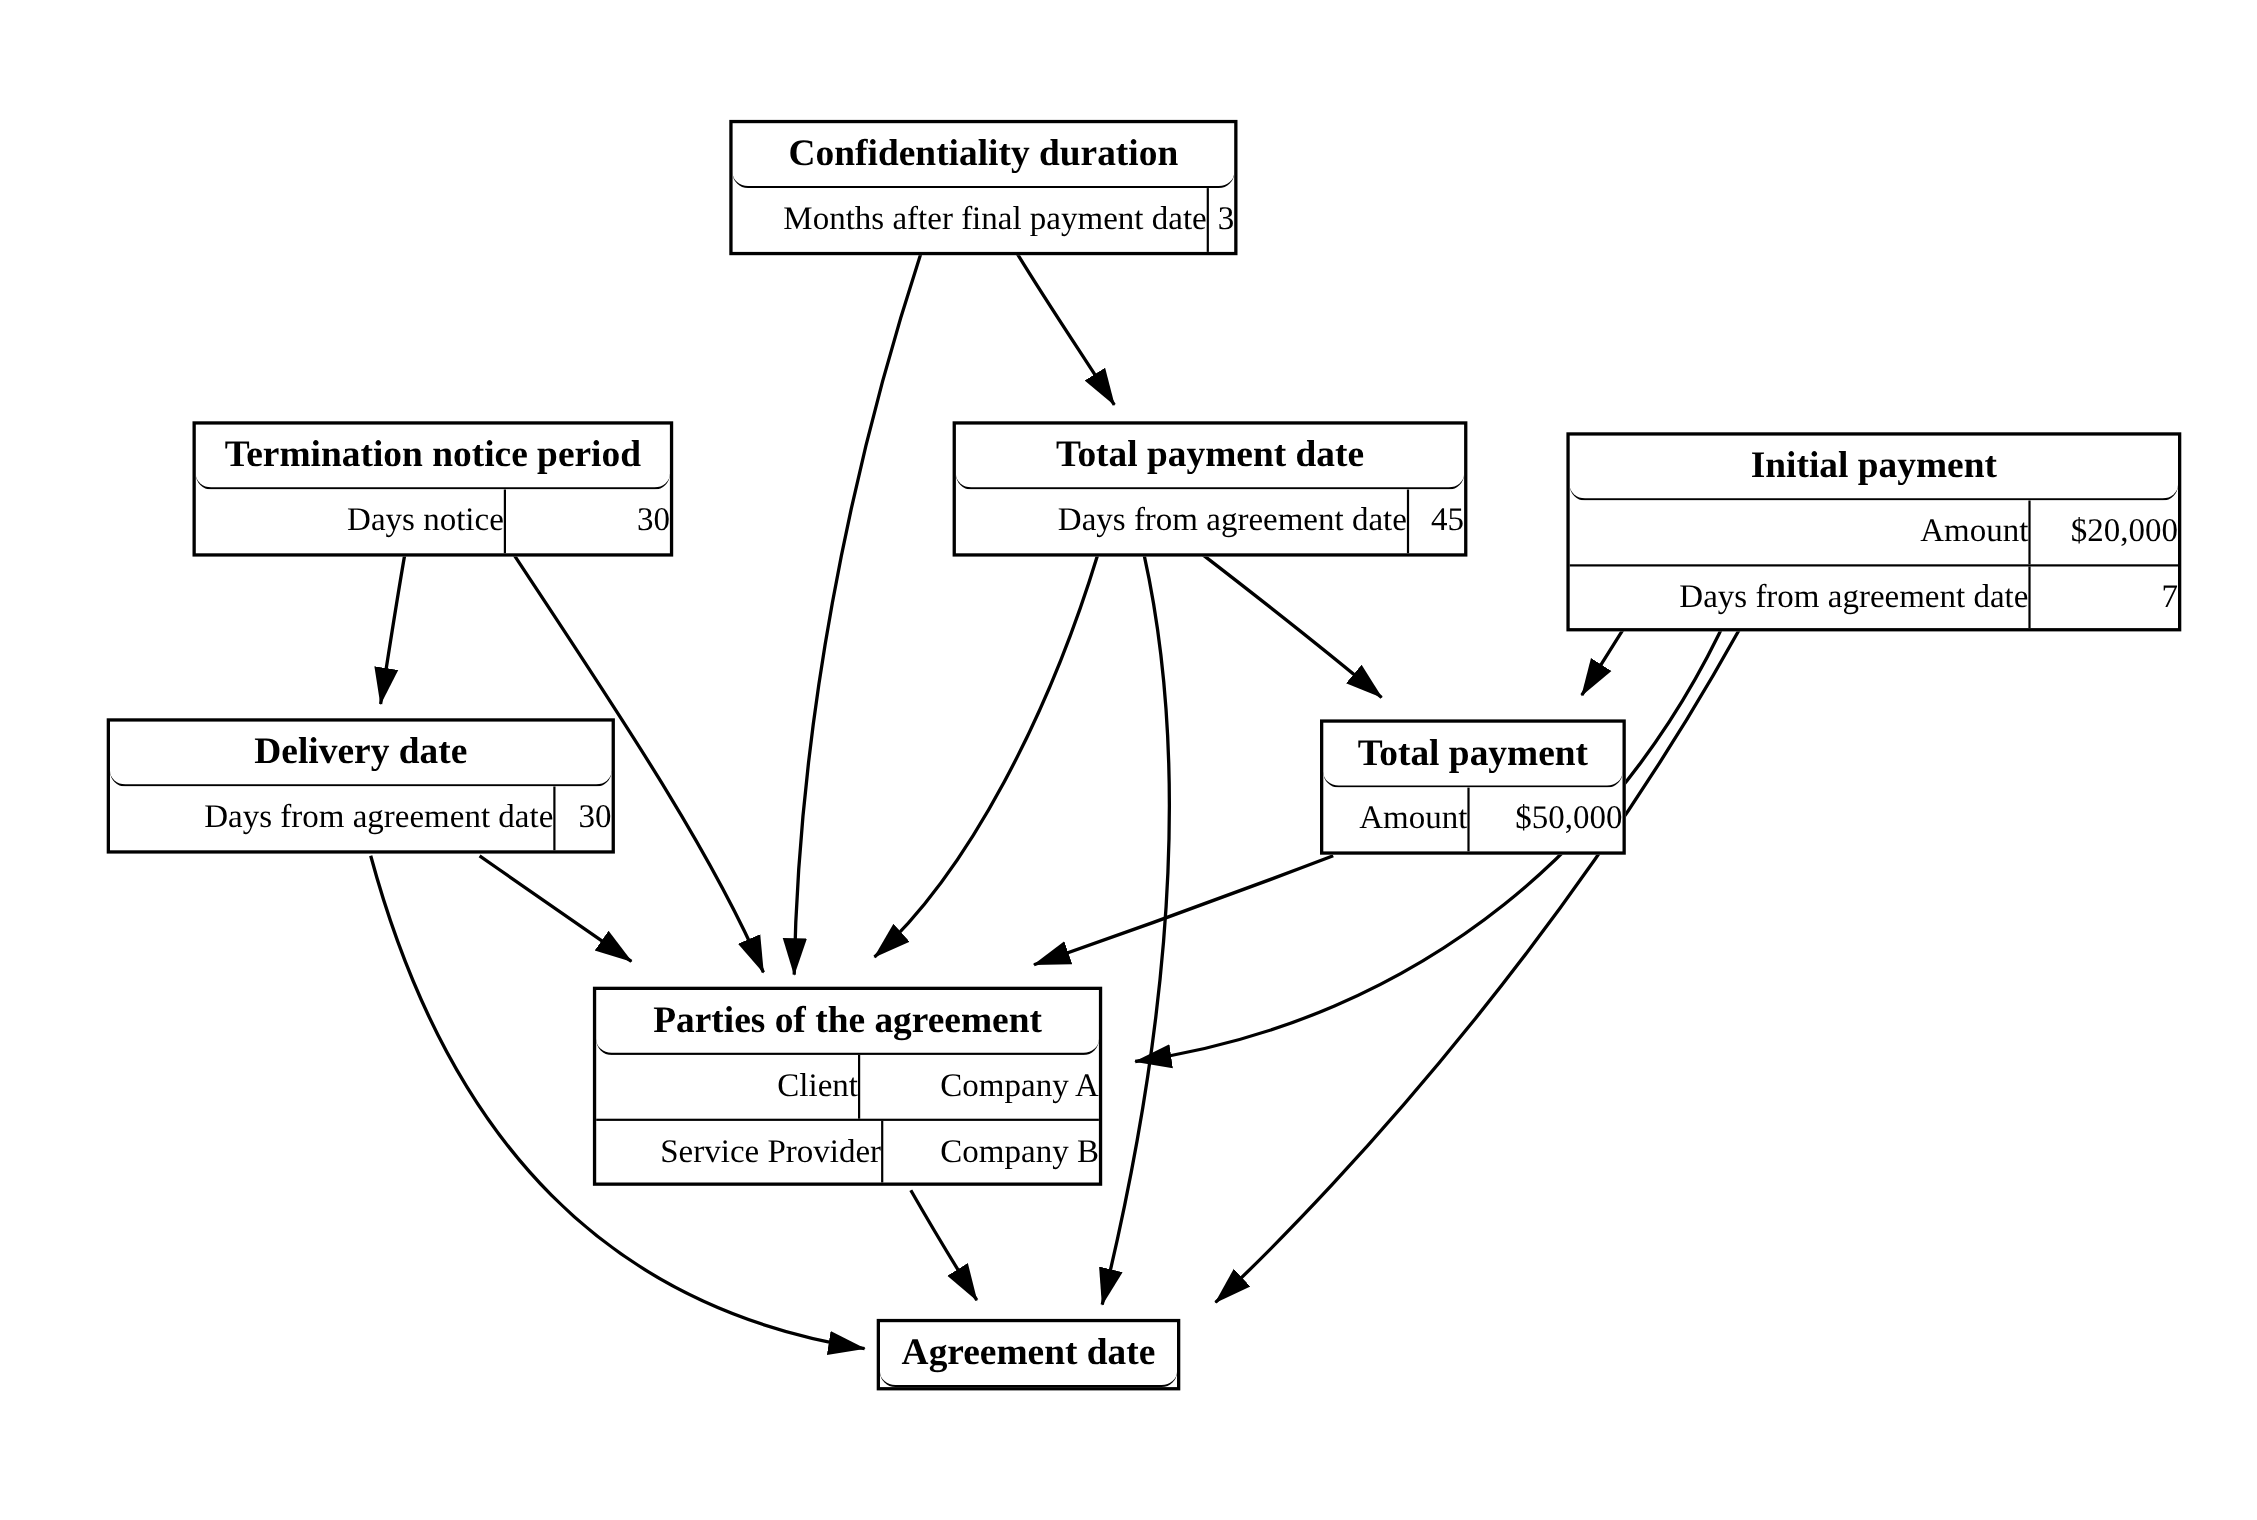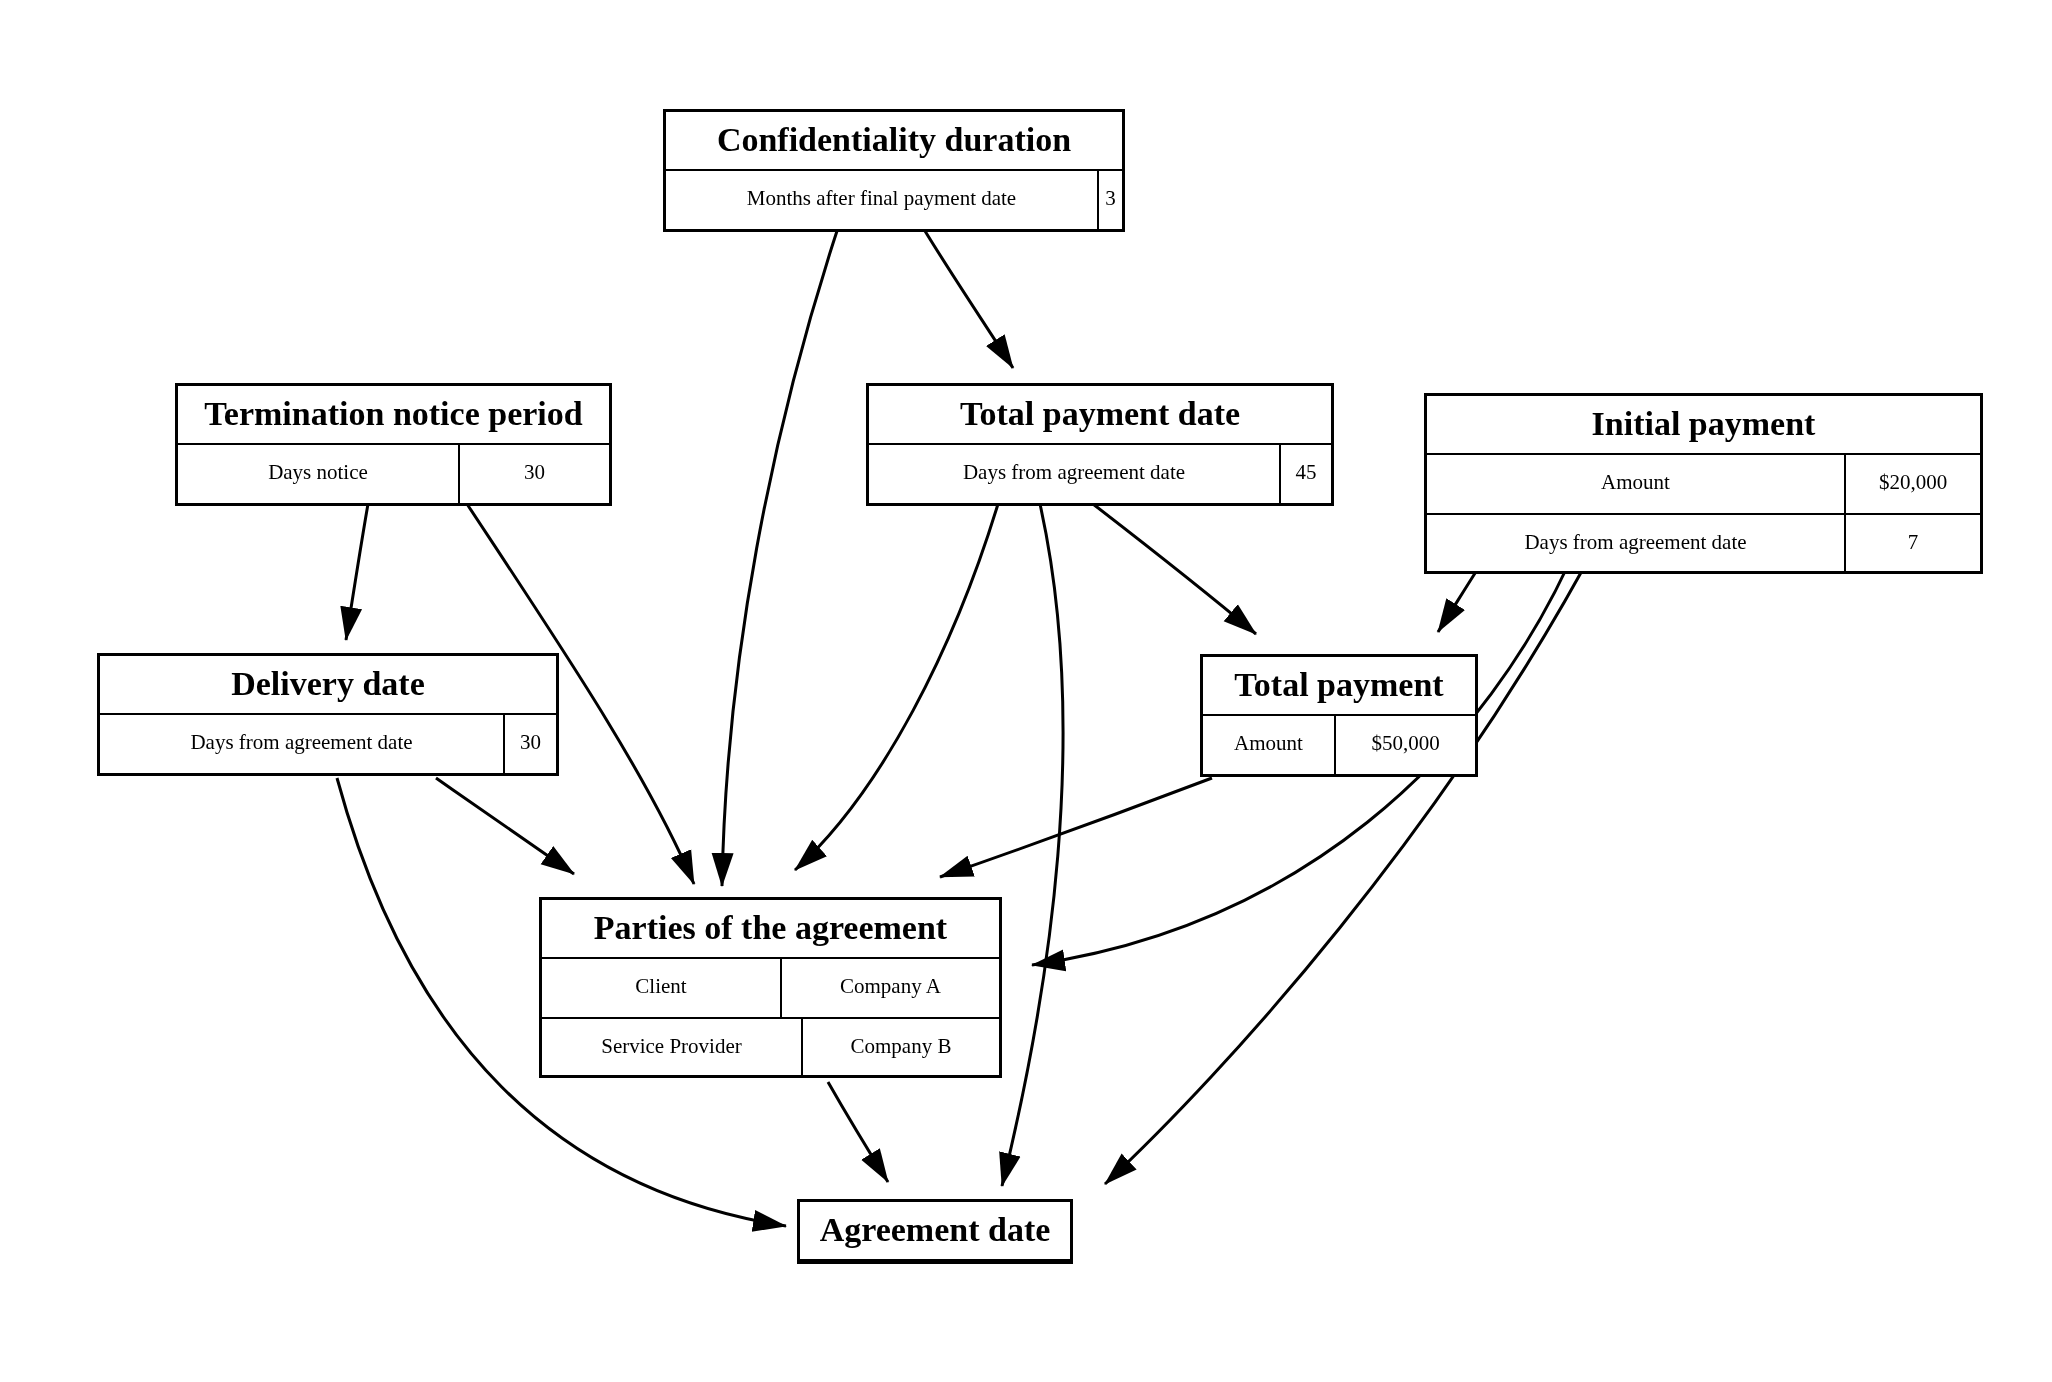--- a/index.html
+++ b/index.html
@@ -26,32 +26,33 @@
   .node-title {
     box-sizing: border-box;
     height: 59px;
     line-height: 56px;
     border-bottom: 2px solid #000000;
     text-align: center;
     font-weight: bold;
     font-size: 34px;
     white-space: nowrap;
     overflow: hidden;
+    border-radius: 14px;
   }
   .node-row {
     display: flex;
     box-sizing: border-box;
     height: 58px;
   }
   .node-row + .node-row { border-top: 2px solid #000000; }
   .cell {
     box-sizing: border-box;
     line-height: 55px;
-    font-size: 21px;
-    text-align: center;
+    font-size: 30px;
+    text-align: right;
     white-space: nowrap;
     overflow: hidden;
     padding: 0 0;
   }
   .cell.label { border-right: 2px solid #000000; flex: 0 0 auto; }
   .cell.value { flex: 1 1 auto; }
   .edge { stroke: #000000; stroke-width: 3; fill: none; }
 </style>
 </head>
 <body>

